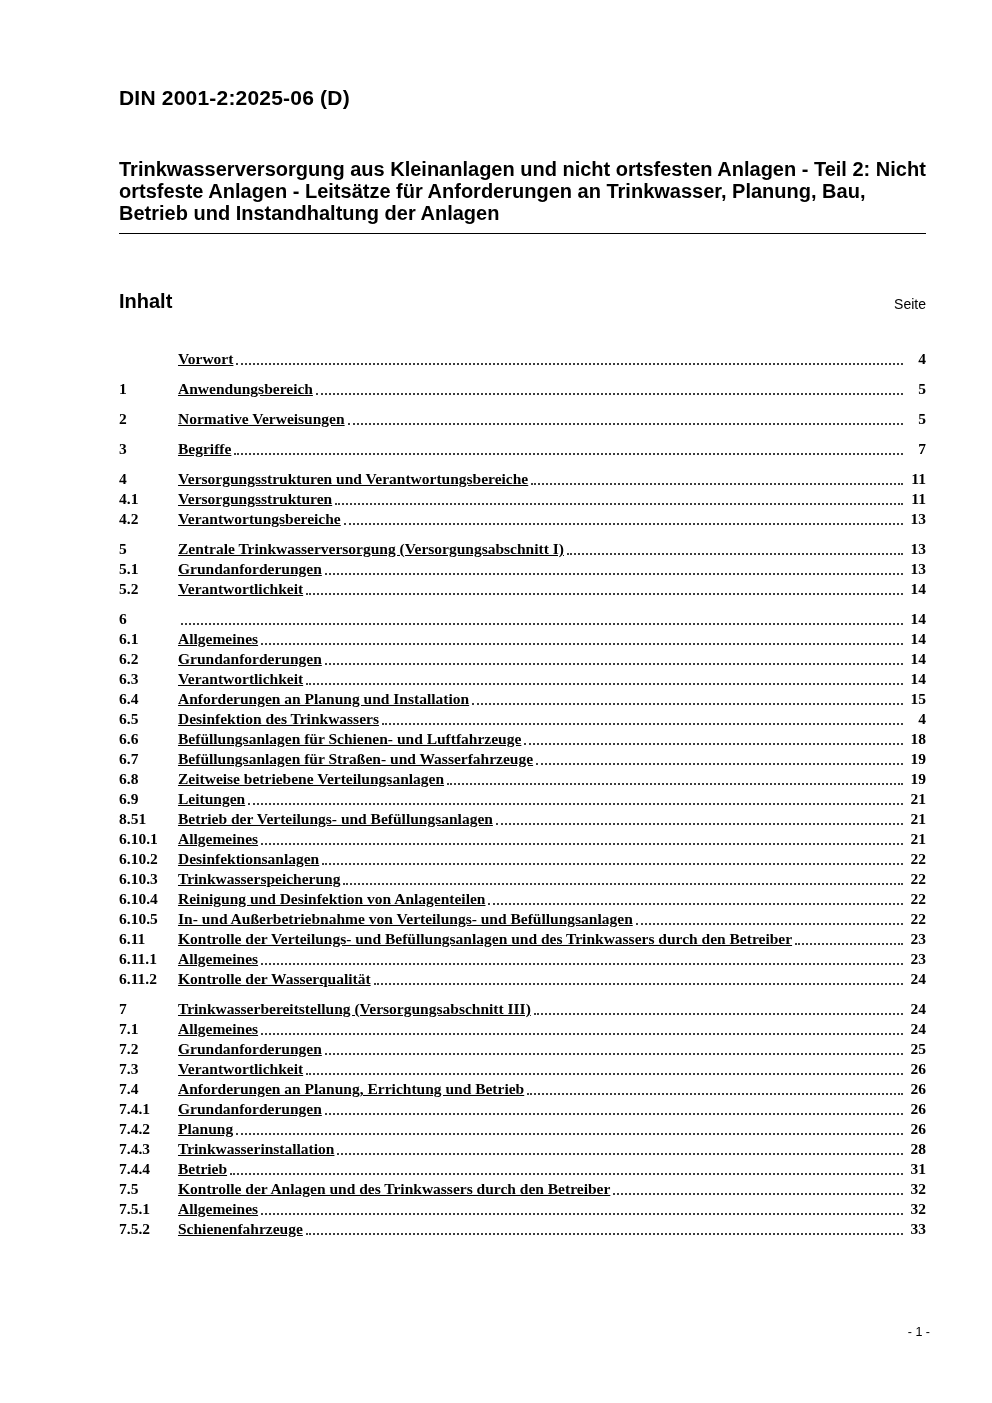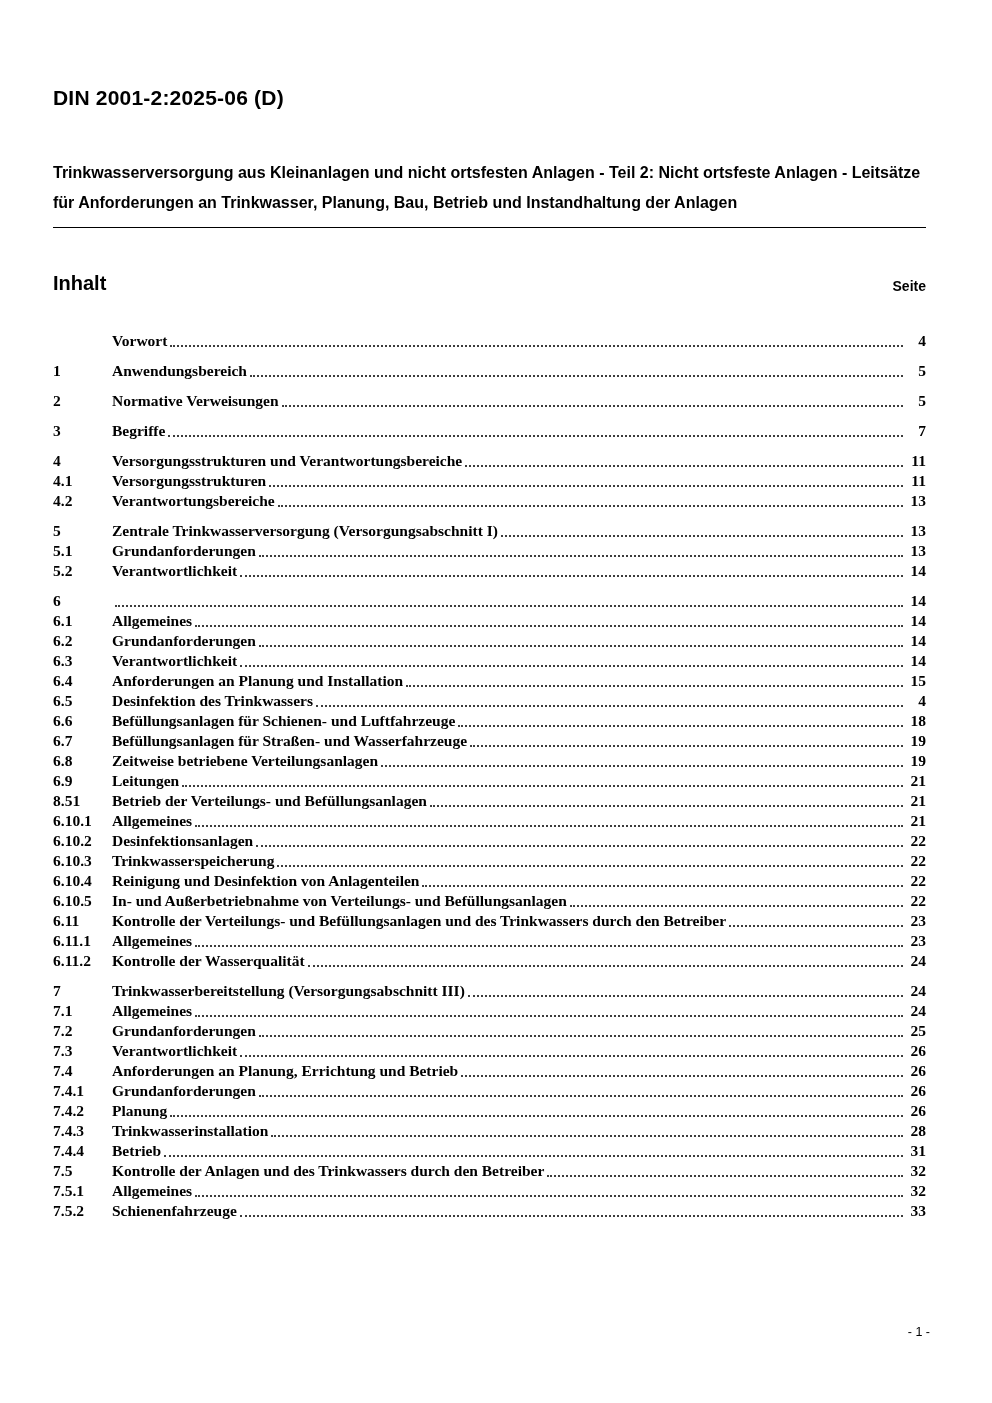--- a/index.html
+++ b/index.html
@@ -6,66 +6,67 @@
   html, body { background: #ffffff; }
   body {
     width: 992px; height: 1403px;
     position: relative;
     font-family: "Liberation Sans", sans-serif;
     color: #000;
     overflow: hidden;
   }
   .page {
     position: absolute; inset: 0;
-    padding: 86px 66px 0 53px;
+    padding: 86px 66px 0 119px;
     background: #fff;
   }
   .doc-code {
     font-size: 21px;
     font-weight: 700;
     letter-spacing: 0.2px;
   }
   .doc-title {
     margin-top: 48px;
-    font-size: 16px;
+    font-size: 20px;
     font-weight: 700;
-    line-height: 30px;
+    line-height: 22px;
     padding-bottom: 9px;
   }
   .title-underline {
     border-bottom: 1.5px solid #000;
     width: 100%;
   }
   .toc-header {
-    margin-top: 44px;
+    margin-top: 56px;
     display: flex;
     justify-content: space-between;
     align-items: flex-end;
   }
   .toc-heading { font-size: 20px; font-weight: 700; }
-  .page-label  { font-size: 14px; font-weight: 700; padding-bottom: 1px; }
+  .page-label  { font-size: 14px; font-weight: 400; padding-bottom: 1px; }
   .toc-list {
     margin-top: 36px;
     font-family: "Liberation Serif", serif;
     font-weight: 700;
     font-size: 15.5px;
   }
   .toc-row {
     display: flex;
     align-items: flex-end;
     line-height: 20px;
   }
   .toc-row.gap { margin-top: 10px; }
   .toc-num {
     flex: 0 0 59px;
     width: 59px;
   }
   .toc-title {
     flex: 0 1 auto;
     min-width: 0;
+    text-decoration: underline;
   }
   .toc-dots {
     flex: 1 1 14px;
     min-width: 14px;
     border-bottom: 2px dotted #3c3c3c;
     margin: 0 3px 4px 3px;
     height: 1px;
     align-self: flex-end;
   }
   .toc-page {

